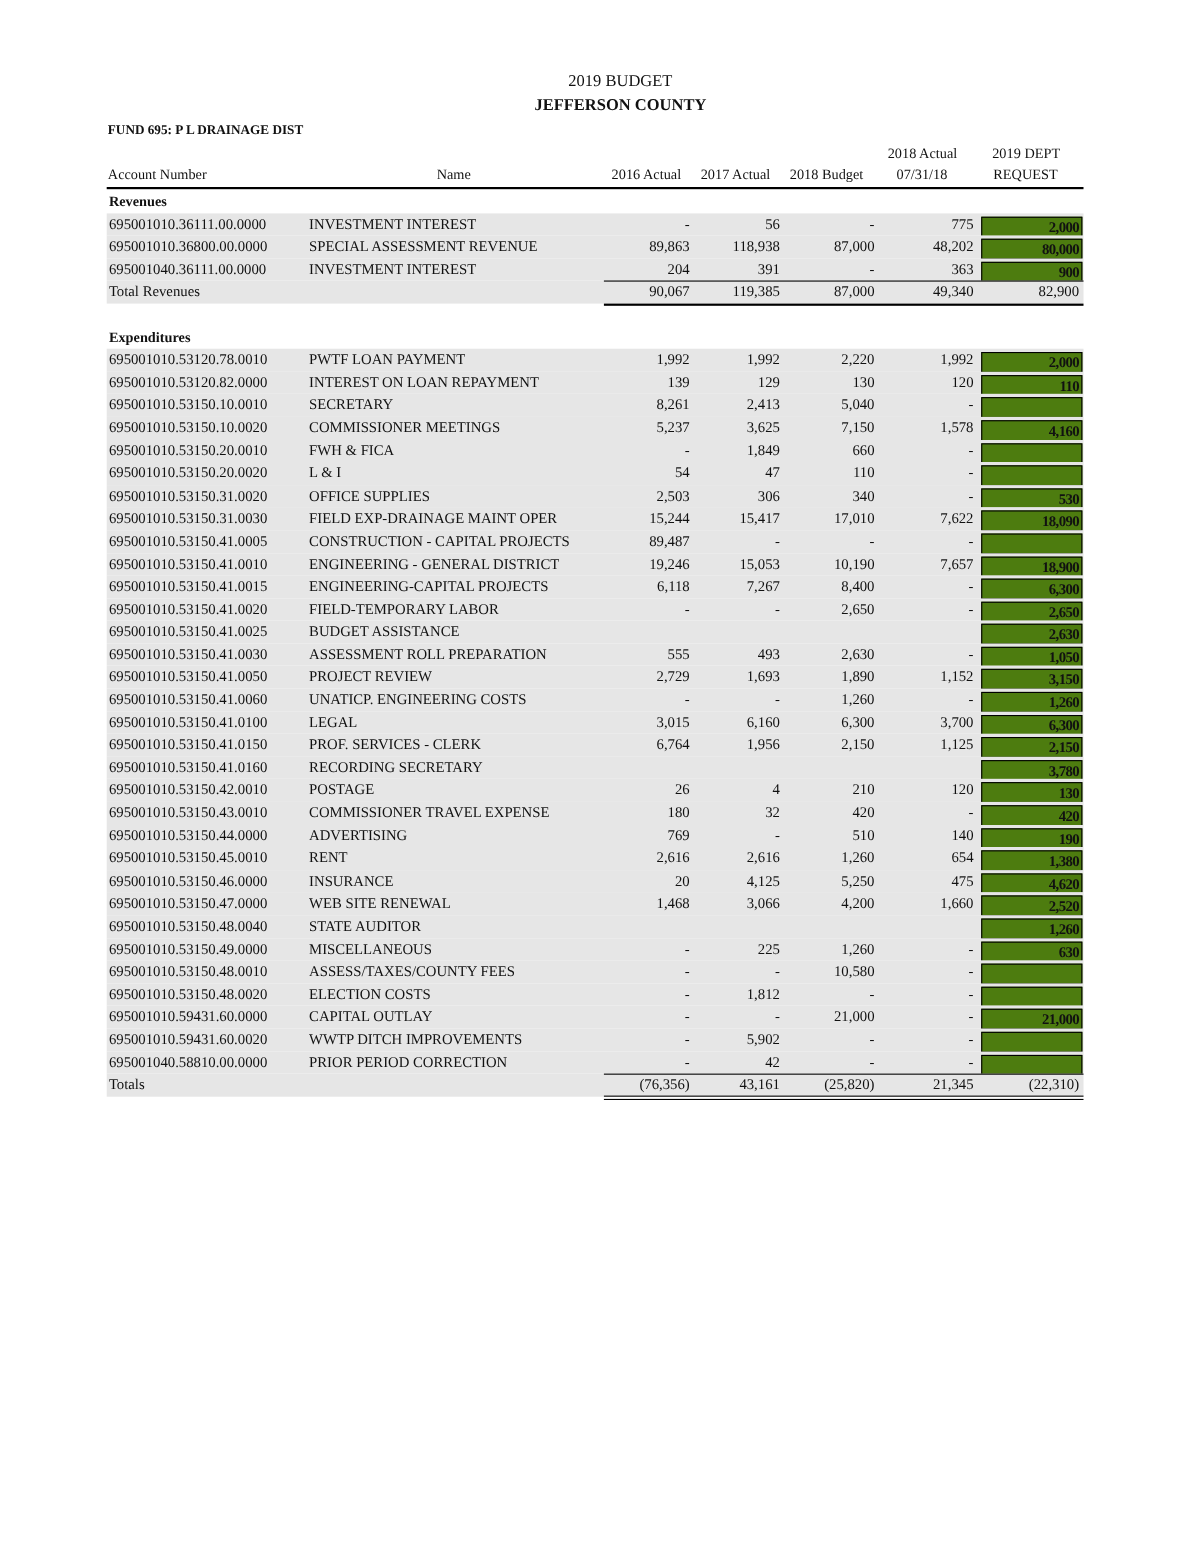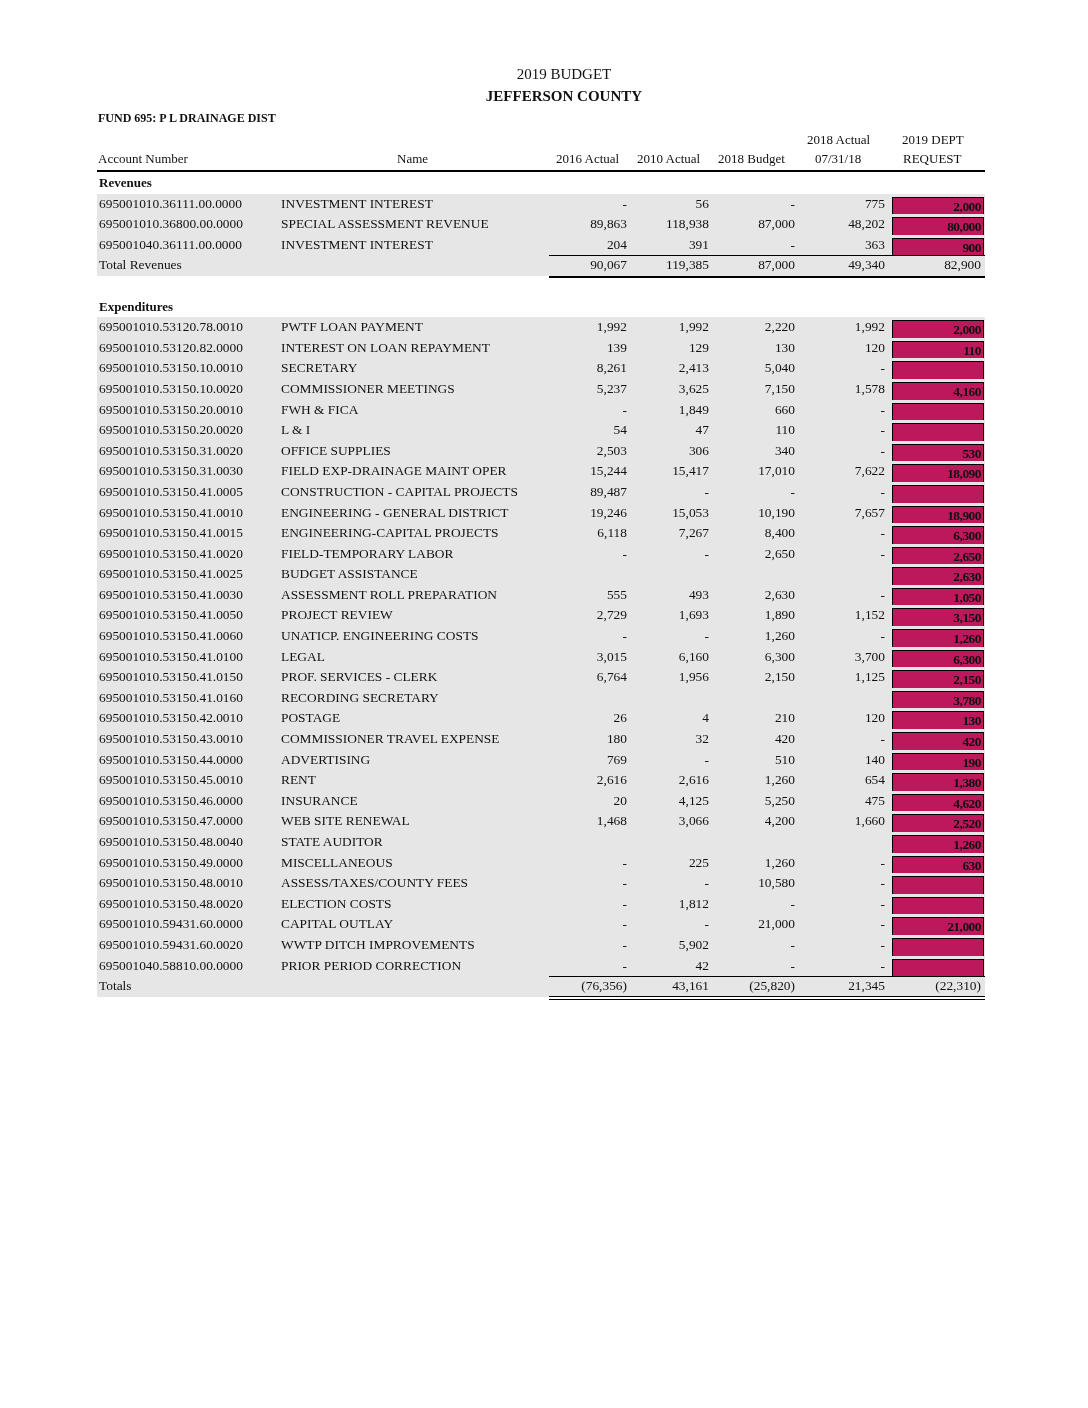--- a/index.html
+++ b/index.html
@@ -14,39 +14,39 @@
   .row { position: relative; height: 20.6px; font-size: 13.4px; }
   .row.shade { background: #e6e6e6; }
   .cell { position: absolute; top: 2px; white-space: nowrap; }
   .acct { left: 2px; }
   .name { left: 184px; }
   .n { text-align: right; }
   .c16 { right: 358px; }
   .c17 { right: 276px; }
   .c18b { right: 190px; }
   .c18a { right: 100px; text-align: center; }
-  .req { position: absolute; right: 1px; top: 3px; width: 92px; height: 19px; border: 1.5px solid #000; background: #be185d; box-sizing: border-box; font-family: Liberation Serif, serif; }
+  .req { position: absolute; right: 1px; top: 3px; width: 92px; height: 19px; border: 1.5px solid #000; background: #4d7c0f; box-sizing: border-box; font-family: Liberation Serif, serif; }
   .req span { position: absolute; right: 2px; top: 1px; font-weight: bold; letter-spacing: -0.5px; }
   .c19 { right: 4px; }
   .section { font-weight: bold; font-size: 13px; }
   .totline { position: absolute; left: 452px; right: 0; height: 1px; background: #000; top: 0; }
   .dbl { position: absolute; left: 452px; right: 0; bottom: -3px; height: 1.5px; border-top: 1.5px solid #000; border-bottom: 1.5px solid #000; }
   .spacer { height: 20.6px; }
 </style>
 </head>
 <body>
 
 <div id="t1" class="title">2019 BUDGET</div>
 <div id="t2" class="title">JEFFERSON COUNTY</div>
 <div id="fund">FUND 695: P L DRAINAGE DIST</div>
 
 <div class="hdr" style="left:98px; top:151px;">Account Number</div>
 <div class="hdr" style="left:397px; top:151px;">Name</div>
 <div class="hdr" style="left:556px; top:151px;">2016 Actual</div>
-<div class="hdr" style="left:637px; top:151px;">2010 Actual</div>
+<div class="hdr" style="left:637px; top:151px;">2017 Actual</div>
 <div class="hdr" style="left:718px; top:151px;text-align:right;">2018 Budget</div>
 <div class="hdr" style="left:807px; top:132px;">2018 Actual</div>
 <div class="hdr" style="left:815px; top:151px;">07/31/18</div>
 <div class="hdr" style="left:902px; top:132px;">2019 DEPT</div>
 <div class="hdr" style="left:903px; top:151px;">REQUEST</div>
 <div id="hrule"></div>
 
 <div id="body">
   <div class="row">
     <span class="cell acct section">Revenues</span>

